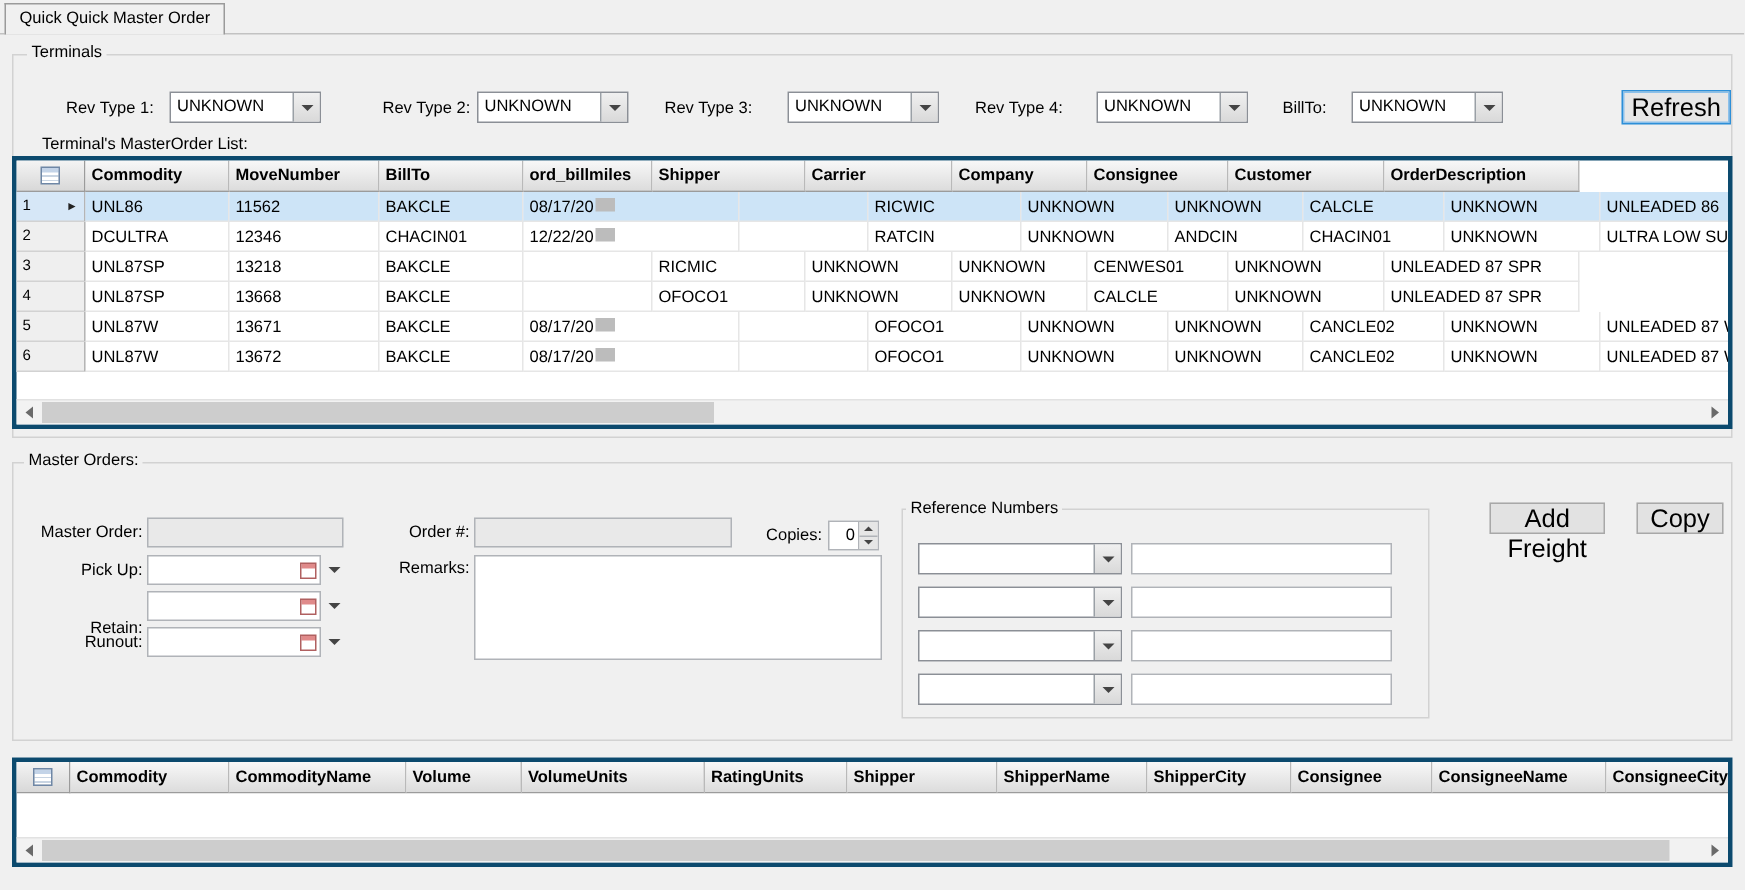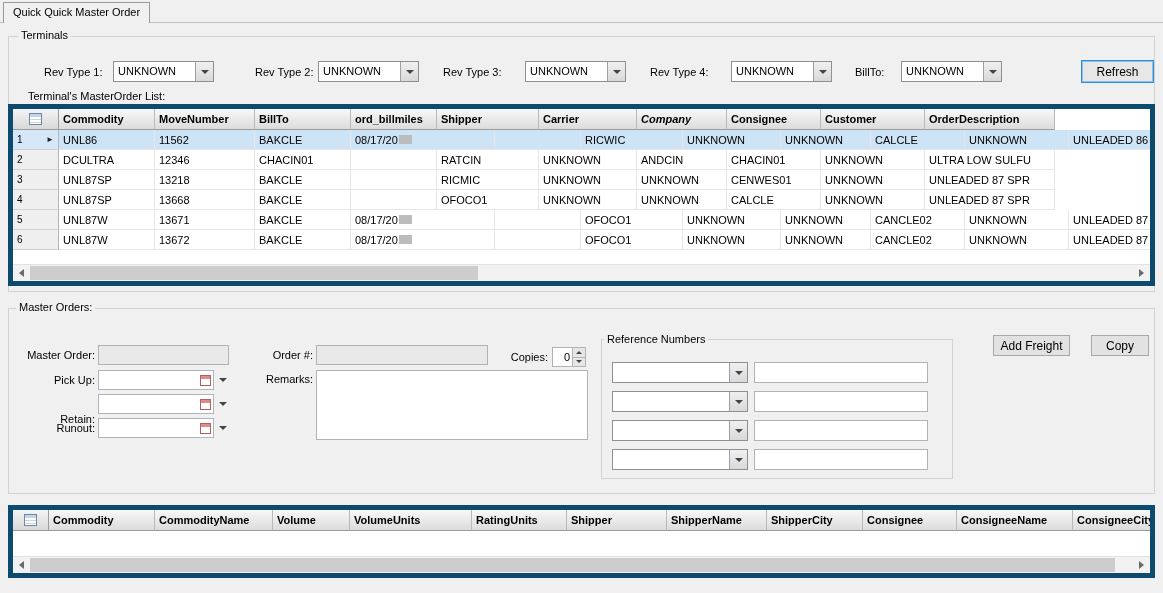--- a/index.html
+++ b/index.html
@@ -30,27 +30,27 @@
   #fl3{left:650px;top:66px;} #fl4{left:855px;top:66px;}
   .combo { position:absolute; background:#fff; border:1px solid #8b8f96; display:flex; align-items:stretch; height:21px; }
   #fc0{left:113px;top:61px;width:101px;} #fc1{left:318px;top:61px;width:101px;}
   #fc2{left:525px;top:61px;width:101px;} #fc3{left:731px;top:61px;width:101px;}
   #fc4{left:901px;top:61px;width:101px;}
   .combo-val { flex:1; padding:3px 4px 0; overflow:hidden; white-space:nowrap; }
   .combo-btn { width:18px; background:linear-gradient(#f0f0f0,#d9d9d9); border-left:1px solid #9aa0a6;
                display:flex; align-items:center; justify-content:center; }
   .tri-down { width:0; height:0; border-left:4px solid transparent; border-right:4px solid transparent; border-top:4px solid #444; }
 
-  .btn { position:absolute; background:#e2e2e2; border:1px solid #a8a8a8; font-family:inherit; font-size:12px; cursor:default; }
+  .btn { position:absolute; background:#e2e2e2; border:1px solid #a8a8a8; font-family:inherit; font-size:17px; cursor:default; }
   #btn-refresh { left:1081px; top:60px; width:73px; height:23px; border:1px solid #2d8fd8; box-shadow: inset 0 0 0 1px #8cc0ea; background:#e7e7e7; }
 
   #lbl-list { left:28px; top:90px; }
 
   
-  .grid { position:absolute; background:#fff; border:5px solid #0c4a6e; overflow:hidden; }
+  .grid { position:absolute; background:#fff; border:3px solid #0c4a6e; overflow:hidden; }
   #grid1 { left:8px; top:104px; width:1147px; height:182px; }
   #grid2 { left:8px; top:505px; width:1147px; height:73px; }
   .g-header { display:flex; height:21px; font-weight:bold; overflow:hidden; }
   .g-hsel { flex:0 0 auto; background:linear-gradient(#f4f4f4,#d8d8d8); border-right:1px solid #9b9b9b; border-bottom:1px solid #9b9b9b;
             display:flex; align-items:center; justify-content:center; }
   .g-hcell { flex:0 0 auto; padding:4px 4px 0; background:linear-gradient(#f8f8f8,#dcdcdc);
              border-right:1px solid #b9b9b9; border-bottom:1px solid #9b9b9b; white-space:nowrap; overflow:hidden; }
   .g-row { display:flex; height:20px; background:#fff; }
   .g-sel { flex:0 0 auto; background:#efefef; border-right:1px solid #b5b5b5; border-bottom:1px solid #d2d2d2;
            display:flex; align-items:center; padding:0 4px; }
@@ -171,21 +171,21 @@
         <div class="g-header">
           <div class="g-hsel" style="width: 46px;">
             <span class="cc-icon"></span>
           </div>
           <div class="g-hcell" style="width: 96px;">Commodity</div>
           <div class="g-hcell" style="width: 100px;">MoveNumber</div>
           <div class="g-hcell" style="width: 96px;">BillTo</div>
           <div class="g-hcell" style="width: 86px;">ord_billmiles</div>
           <div class="g-hcell" style="width: 102px;">Shipper</div>
           <div class="g-hcell" style="width: 98px;">Carrier</div>
-          <div class="g-hcell" style="width: 90px; font-style: italic;">Company</div>
+          <div class="g-hcell" style="width: 90px;">Company</div>
           <div class="g-hcell" style="width: 94px;">Consignee</div>
           <div class="g-hcell" style="width: 104px;">Customer</div>
           <div class="g-hcell" style="width: 130px;">OrderDescription</div>
         </div>
         <div class="g-body">
           <div class="g-row sel">
             <div class="g-sel" style="width: 46px;">
               <span class="g-num">1</span>
               <span class="row-arrow">►</span>
             </div>
@@ -201,20 +201,21 @@
             <div class="g-cell" style="width: 104px;">UNKNOWN</div>
             <div class="g-cell" style="width: 130px;">UNLEADED 86</div>
           </div>
           <div class="g-row">
             <div class="g-sel" style="width: 46px;">
               <span class="g-num">2</span>
             </div>
             <div class="g-cell" style="width: 96px;">DCULTRA</div>
             <div class="g-cell" style="width: 100px;">12346</div>
             <div class="g-cell" style="width: 96px;">CHACIN01</div>
+            <div class="g-cell" style="width: 144px;"><span>12/22/20</span><span class="redact"></span></div>
             <div class="g-cell" style="width: 86px;"></div>
             <div class="g-cell" style="width: 102px;">RATCIN</div>
             <div class="g-cell" style="width: 98px;">UNKNOWN</div>
             <div class="g-cell" style="width: 90px;">ANDCIN</div>
             <div class="g-cell" style="width: 94px;">CHACIN01</div>
             <div class="g-cell" style="width: 104px;">UNKNOWN</div>
             <div class="g-cell" style="width: 130px;">ULTRA LOW SULFU</div>
           </div>
           <div class="g-row">
             <div class="g-sel" style="width: 46px;">

